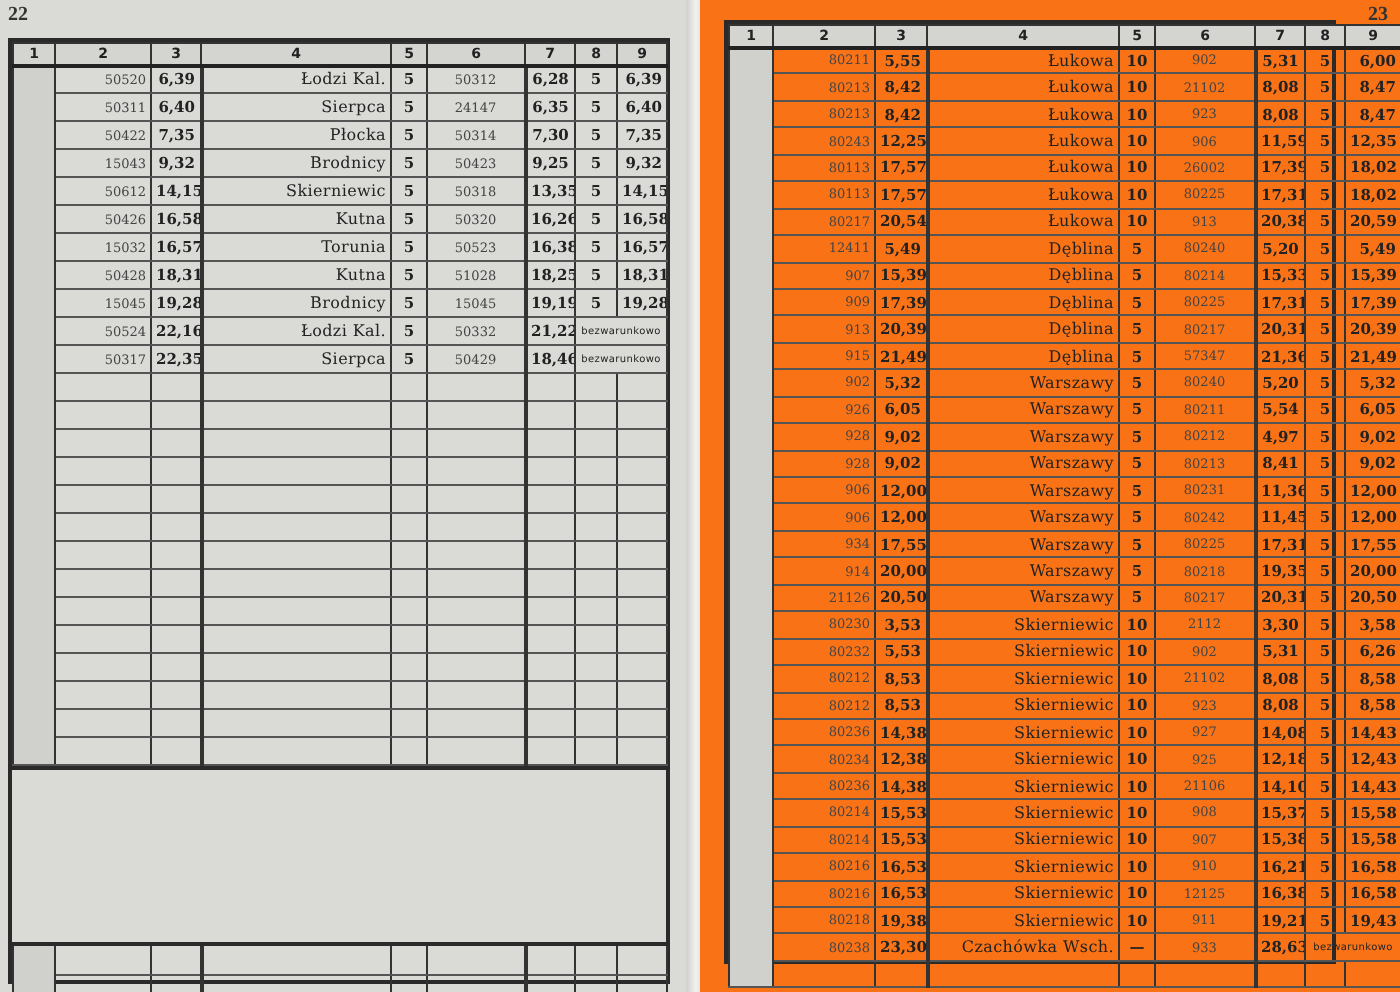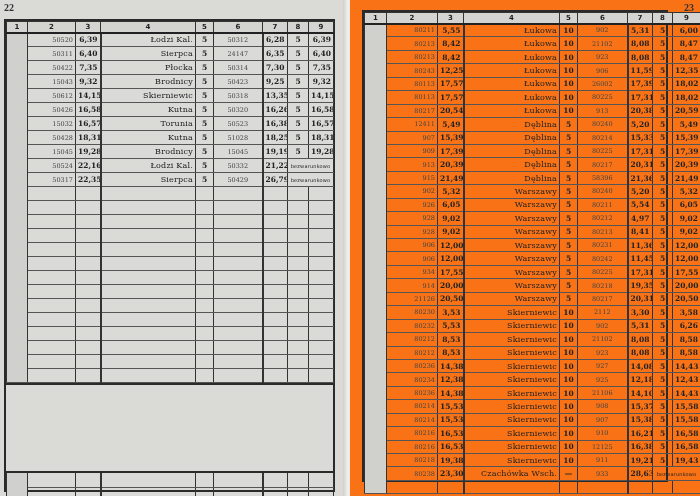--- a/index.html
+++ b/index.html
@@ -217,21 +217,21 @@
             <td class="c6">50332</td>
             <td class="c7">21,22</td>
             <td class="uncond" colspan="2">bezwarunkowo</td>
           </tr>
           <tr>
             <td class="c2">50317</td>
             <td class="c3">22,35</td>
             <td class="c4">Sierpca</td>
             <td class="c5">5</td>
             <td class="c6">50429</td>
-            <td class="c7">26,79</td>
+            <td class="c7">18,46</td>
             <td class="uncond" colspan="2">bezwarunkowo</td>
           </tr>
           <tr>
             <td class="c2"></td>
             <td class="c3"></td>
             <td class="c4"></td>
             <td class="c5"></td>
             <td class="c6"></td>
             <td class="c7"></td>
             <td class="c8"></td>
@@ -549,21 +549,21 @@
             <td class="c6">80217</td>
             <td class="c7">20,31</td>
             <td class="c8">5</td>
             <td class="c9">20,39</td>
           </tr>
           <tr>
             <td class="c2">915</td>
             <td class="c3">21,49</td>
             <td class="c4">Dęblina</td>
             <td class="c5">5</td>
-            <td class="c6">58396</td>
+            <td class="c6">57347</td>
             <td class="c7">21,36</td>
             <td class="c8">5</td>
             <td class="c9">21,49</td>
           </tr>
           <tr>
             <td class="c2">902</td>
             <td class="c3">5,32</td>
             <td class="c4">Warszawy</td>
             <td class="c5">5</td>
             <td class="c6">80240</td>

